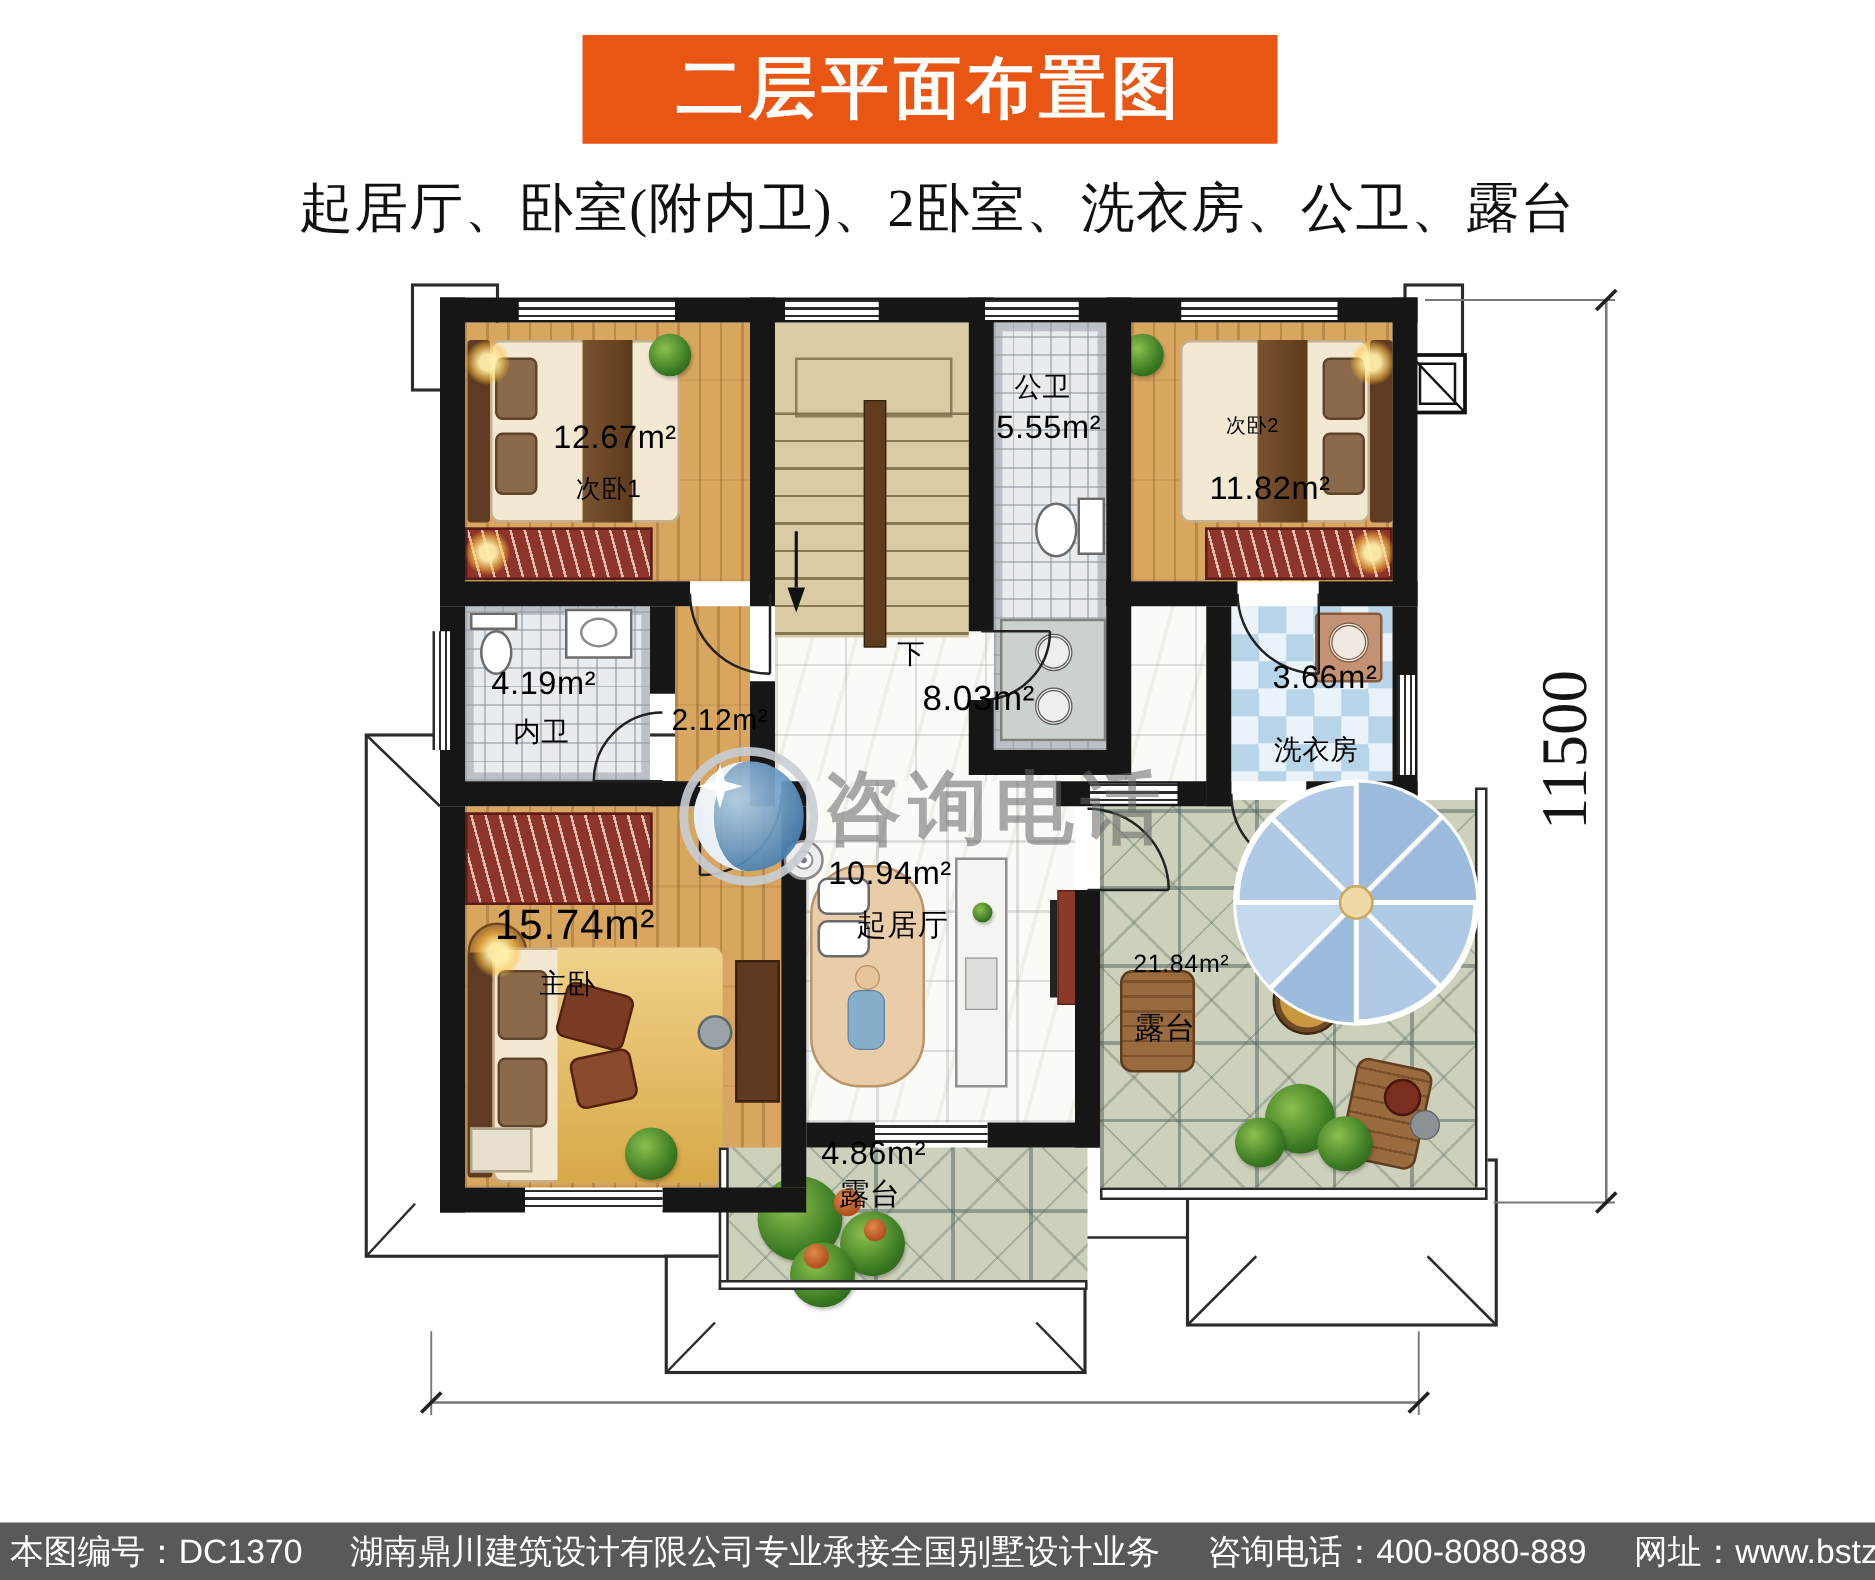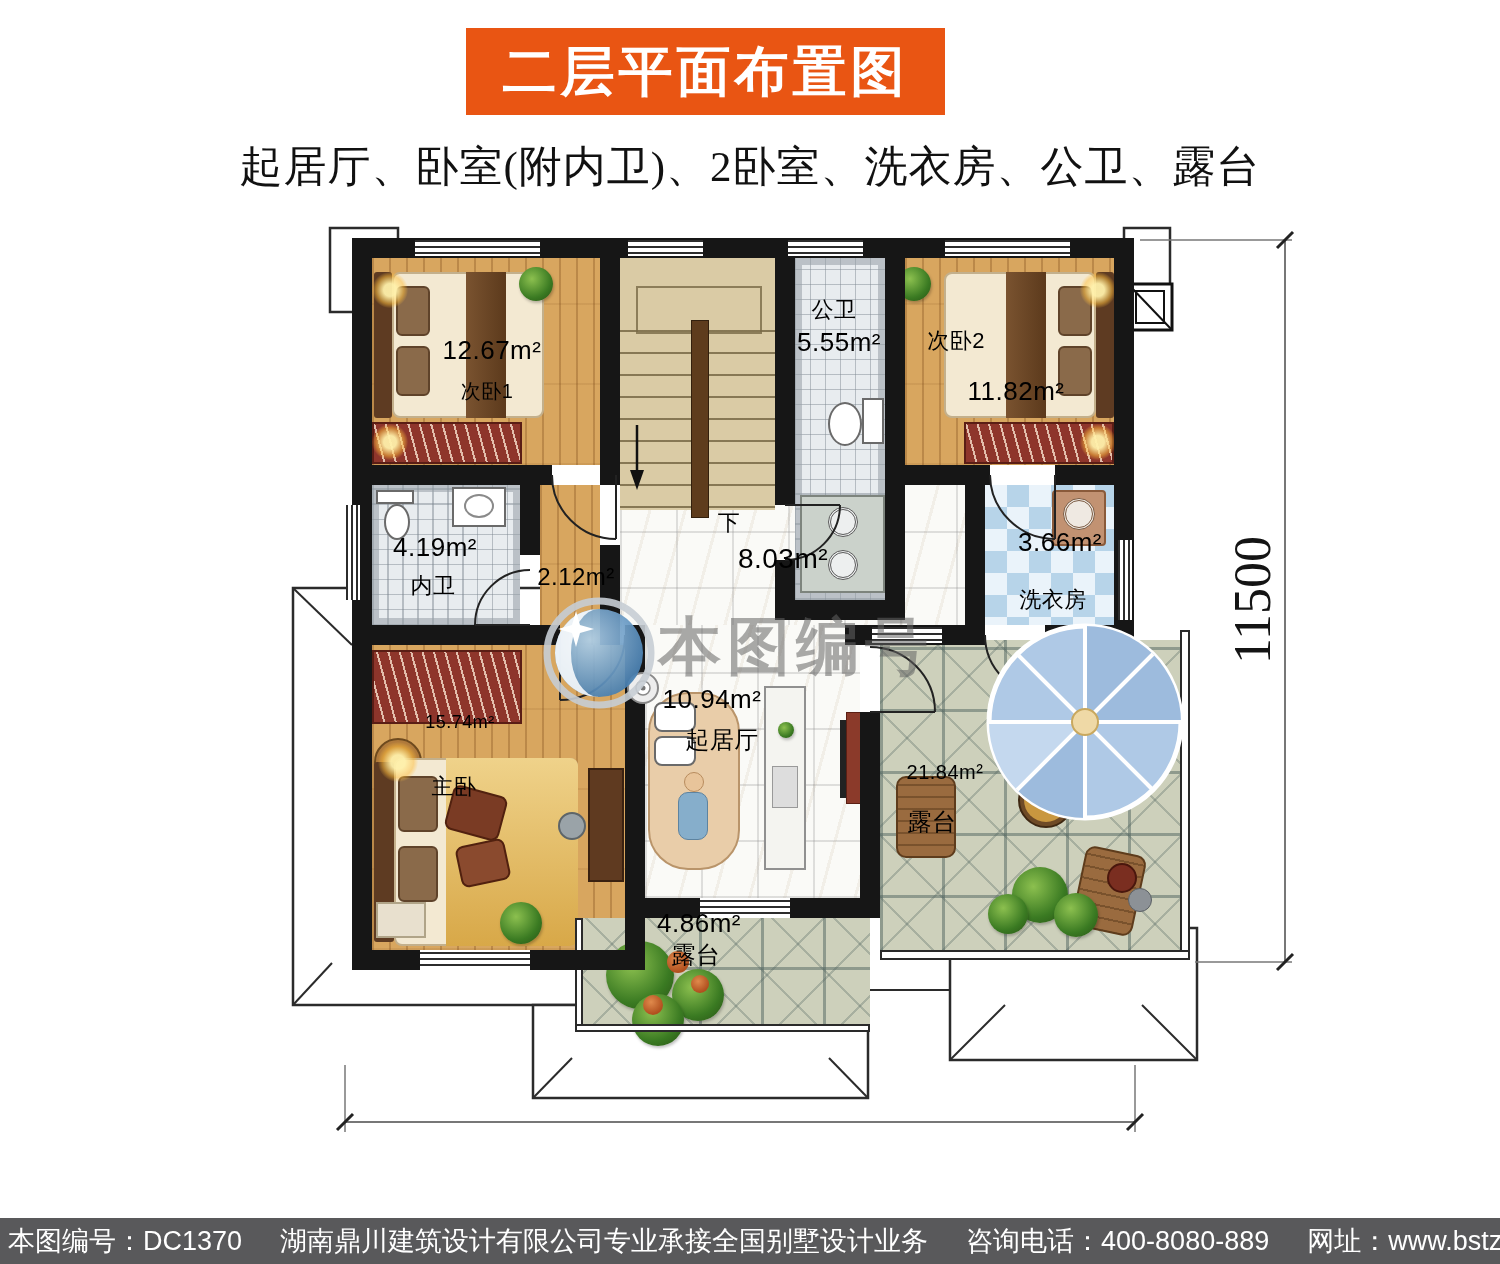--- a/index.html
+++ b/index.html
@@ -56,21 +56,21 @@
   .flower{position:absolute;z-index:8;border-radius:50%;
     background:radial-gradient(circle at 40% 35%,#E08A4C,#B04F1E 70%);}
   
   .lbl{position:absolute;transform:translate(-50%,-50%);white-space:nowrap;z-index:30;
     color:#000000;font-weight:400;letter-spacing:.5px;}
   .dim{position:absolute;z-index:30;color:#141414;font-family:"Liberation Serif",serif;}
   
   .wm-cn{position:absolute;z-index:40;font-weight:700;color:rgba(100,100,100,.55);letter-spacing:6px;}
   .wm-en{position:absolute;z-index:40;font-weight:700;color:rgba(111,147,181,.85);letter-spacing:7px;}
   
-  #banner{position:absolute;left:466px;top:28px;width:479px;height:87px;z-index:50;
+  #banner{position:absolute;left:466px;top:28px;width:556px;height:87px;z-index:50;
     background:var(--banner_bg,#E95513);color:#fff;font-size:54px;font-weight:700;
     text-align:center;line-height:87px;letter-spacing:4px;}
   #subtitle{position:absolute;left:0;top:138px;width:1500px;z-index:50;text-align:center;
     font-family:"Liberation Serif",serif;font-size:43px;color:#111;letter-spacing:1px;}
   #footer{position:absolute;left:0;top:1218px;width:1500px;height:46px;z-index:50;
     background:var(--footer_bg,#59595B);color:#fff;font-size:27px;display:flex;align-items:center;}
   #footer span{margin-left:38px;white-space:nowrap;}
   #footer span:first-child{margin-left:8px;}
 </style>
 </head>
@@ -302,30 +302,30 @@
         <path d="M1127,1130 L1143,1114"></path>
       <path d="M1277,248 L1293,232"></path>
         <path d="M1277,970 L1293,954"></path>
     </g>
   </svg>
 
   <div class="lbl" style="left:492px;top:350px;font-size:26px">12.67m²</div>
   <div class="lbl" style="left:487px;top:391px;font-size:20px">次卧1</div>
   <div class="lbl" style="left:834px;top:310px;font-size:22px">公卫</div>
   <div class="lbl" style="left:839px;top:342px;font-size:26px">5.55m²</div>
-  <div class="lbl" style="left:956px;top:341px;font-size:22px">次卧2</div>
+  <div class="lbl" style="left:1002px;top:341px;font-size:16px">次卧2</div>
   <div class="lbl" style="left:1016px;top:391px;font-size:26px">11.82m²</div>
   <div class="lbl" style="left:435px;top:547px;font-size:26px">4.19m²</div>
   <div class="lbl" style="left:433px;top:586px;font-size:22px">内卫</div>
   <div class="lbl" style="left:576px;top:577px;font-size:24px">2.12m²</div>
   <div class="lbl" style="left:729px;top:523px;font-size:22px">下</div>
   <div class="lbl" style="left:783px;top:559px;font-size:28px">8.03m²</div>
   <div class="lbl" style="left:1060px;top:542px;font-size:26px">3.66m²</div>
   <div class="lbl" style="left:1053px;top:600px;font-size:22px">洗衣房</div>
-  <div class="lbl" style="left:460px;top:722px;font-size:18px">15.74m²</div>
+  <div class="lbl" style="left:460px;top:741px;font-size:34px">15.74m²</div>
   <div class="lbl" style="left:454px;top:787px;font-size:22px">主卧</div>
   <div class="lbl" style="left:712px;top:699px;font-size:26px">10.94m²</div>
   <div class="lbl" style="left:722px;top:740px;font-size:24px">起居厅</div>
   <div class="lbl" style="left:945px;top:772px;font-size:20px">21.84m²</div>
   <div class="lbl" style="left:932px;top:822px;font-size:24px">露台</div>
   <div class="lbl" style="left:699px;top:923px;font-size:26px">4.86m²</div>
   <div class="lbl" style="left:696px;top:955px;font-size:24px">露台</div>
 
   <div class="dim" style="left:1252px;top:600px;transform:translate(-50%,-50%) rotate(-90deg);font-size:52px">11500</div>
 
@@ -334,21 +334,21 @@
       <radialGradient id="wmblue" cx="40%" cy="35%" r="75%">
         <stop offset="0%" stop-color="#AFD0EA"></stop>
           <stop offset="100%" stop-color="#3C77AC"></stop>
       </radialGradient>
     </defs>
     <circle cx="56" cy="56" r="52" fill="none" stroke="#C6CDD4" stroke-width="7" opacity="0.9"></circle>
     <circle cx="56" cy="56" r="44" fill="url(#wmblue)" opacity="0.92"></circle>
     <path d="M56,12 A44,44 0 0 0 56,100 A28,44 0 0 1 56,12 Z" fill="#ffffff" opacity="0.85"></path>
     <path d="M33,14 L37,28 L51,32 L37,36 L33,50 L29,36 L15,32 L29,28 Z" fill="#ffffff"></path>
   </svg>
-  <div class="wm-cn" style="left:658px;top:604px;font-size:63px">本图编号</div>
+  <div class="wm-cn" style="left:658px;top:604px;font-size:63px">咨询电话</div>
 
   <div id="banner">
     <span>二层平面布置图</span>
   </div>
   <div id="subtitle">起居厅、卧室(附内卫)、2卧室、洗衣房、公卫、露台</div>
 
   <div id="footer">
     <span>本图编号：DC1370</span>
     <span>湖南鼎川建筑设计有限公司专业承接全国别墅设计业务</span>
     <span>咨询电话：400-8080-889</span>

